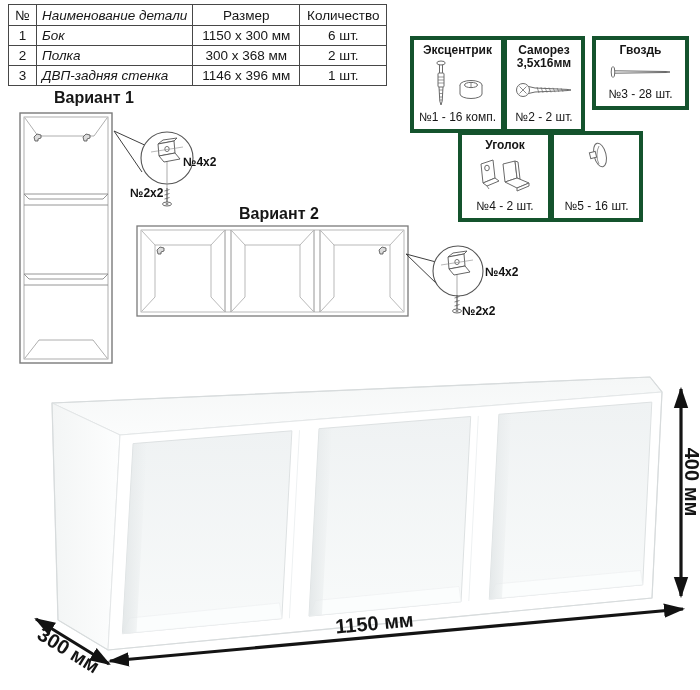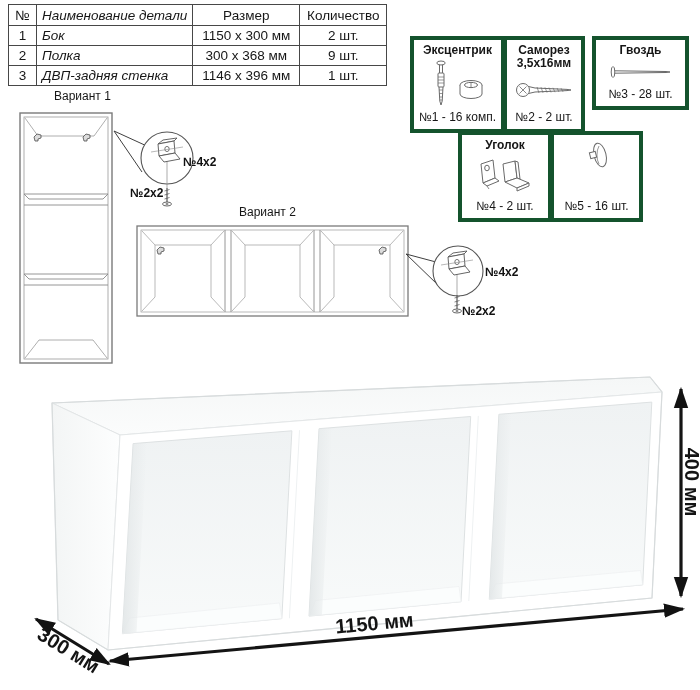--- a/index.html
+++ b/index.html
@@ -17,21 +17,21 @@
   .col-qty{width:87px;text-align:center;}
   
   .hw-box{position:absolute;border:4px solid #14532d;background:#fff;box-sizing:border-box;
     display:flex;flex-direction:column;align-items:center;justify-content:space-between;
     padding:4px 2px 5px;text-align:center;}
   .hw-title{font-weight:bold;font-size:12px;line-height:13px;}
   .hw-count{font-weight:normal;font-size:12px;white-space:nowrap;}
   .hw-icon{flex:0 0 auto;}
   .hw-icon *{vector-effect:none;}
   
-  .variant-title{position:absolute;font-weight:normal;font-size:12px;padding-left:19px;}
+  .variant-title{position:absolute;font-weight:bold;font-size:16px;padding-left:19px;}
   .abs{position:absolute;}
   .lbl{font-weight:bold;font-size:12px;fill:#111;font-family:"Liberation Sans",sans-serif;}
   .dim{font-weight:bold;font-size:20px;fill:#141414;text-anchor:middle;font-family:"Liberation Sans",sans-serif;}
   .line-art{stroke:#6a6a6a;fill:#fff;stroke-width:1;}
 </style>
 </head>
 <body>
 
 <svg width="0" height="0" style="position:absolute">
   <defs>
@@ -82,27 +82,27 @@
       <th class="col-name">Наименование детали</th>
       <th class="col-size">Размер</th>
       <th class="col-qty">Количество</th>
     </tr>
   </thead>
   <tbody>
     <tr>
       <td class="col-num">1</td>
       <td class="col-name">Бок</td>
       <td class="col-size">1150 x 300 мм</td>
-      <td class="col-qty">2 шт.</td>
+      <td class="col-qty">6 шт.</td>
     </tr>
     <tr>
       <td class="col-num">2</td>
       <td class="col-name">Полка</td>
       <td class="col-size">300 x 368 мм</td>
-      <td class="col-qty">9 шт.</td>
+      <td class="col-qty">2 шт.</td>
     </tr>
     <tr>
       <td class="col-num">3</td>
       <td class="col-name">ДВП-задняя стенка</td>
       <td class="col-size">1146 x 396 мм</td>
       <td class="col-qty">1 шт.</td>
     </tr>
   </tbody>
 </table>
 

